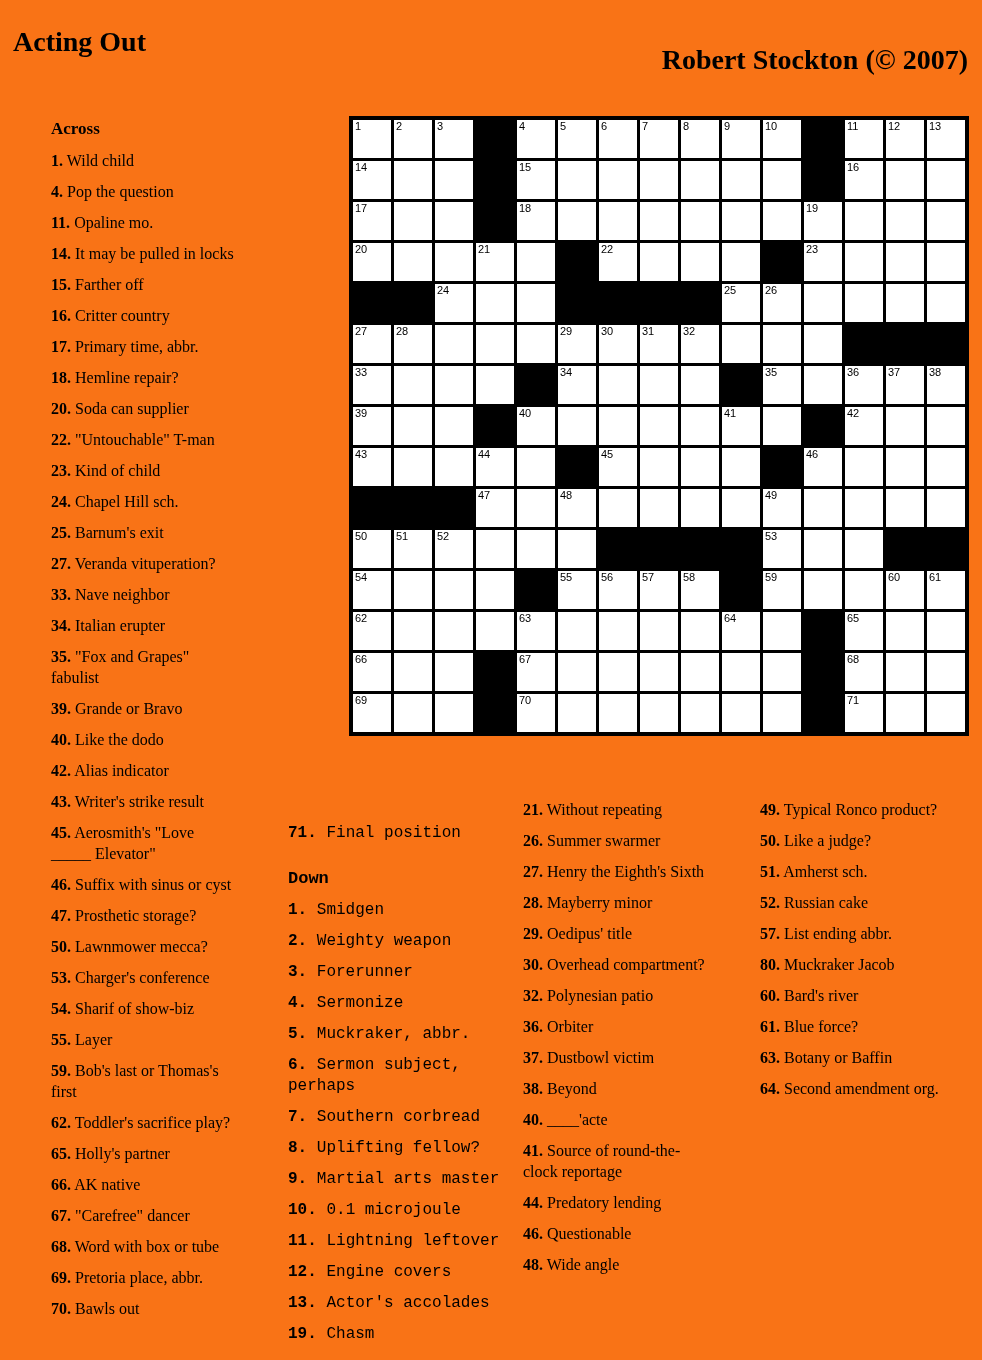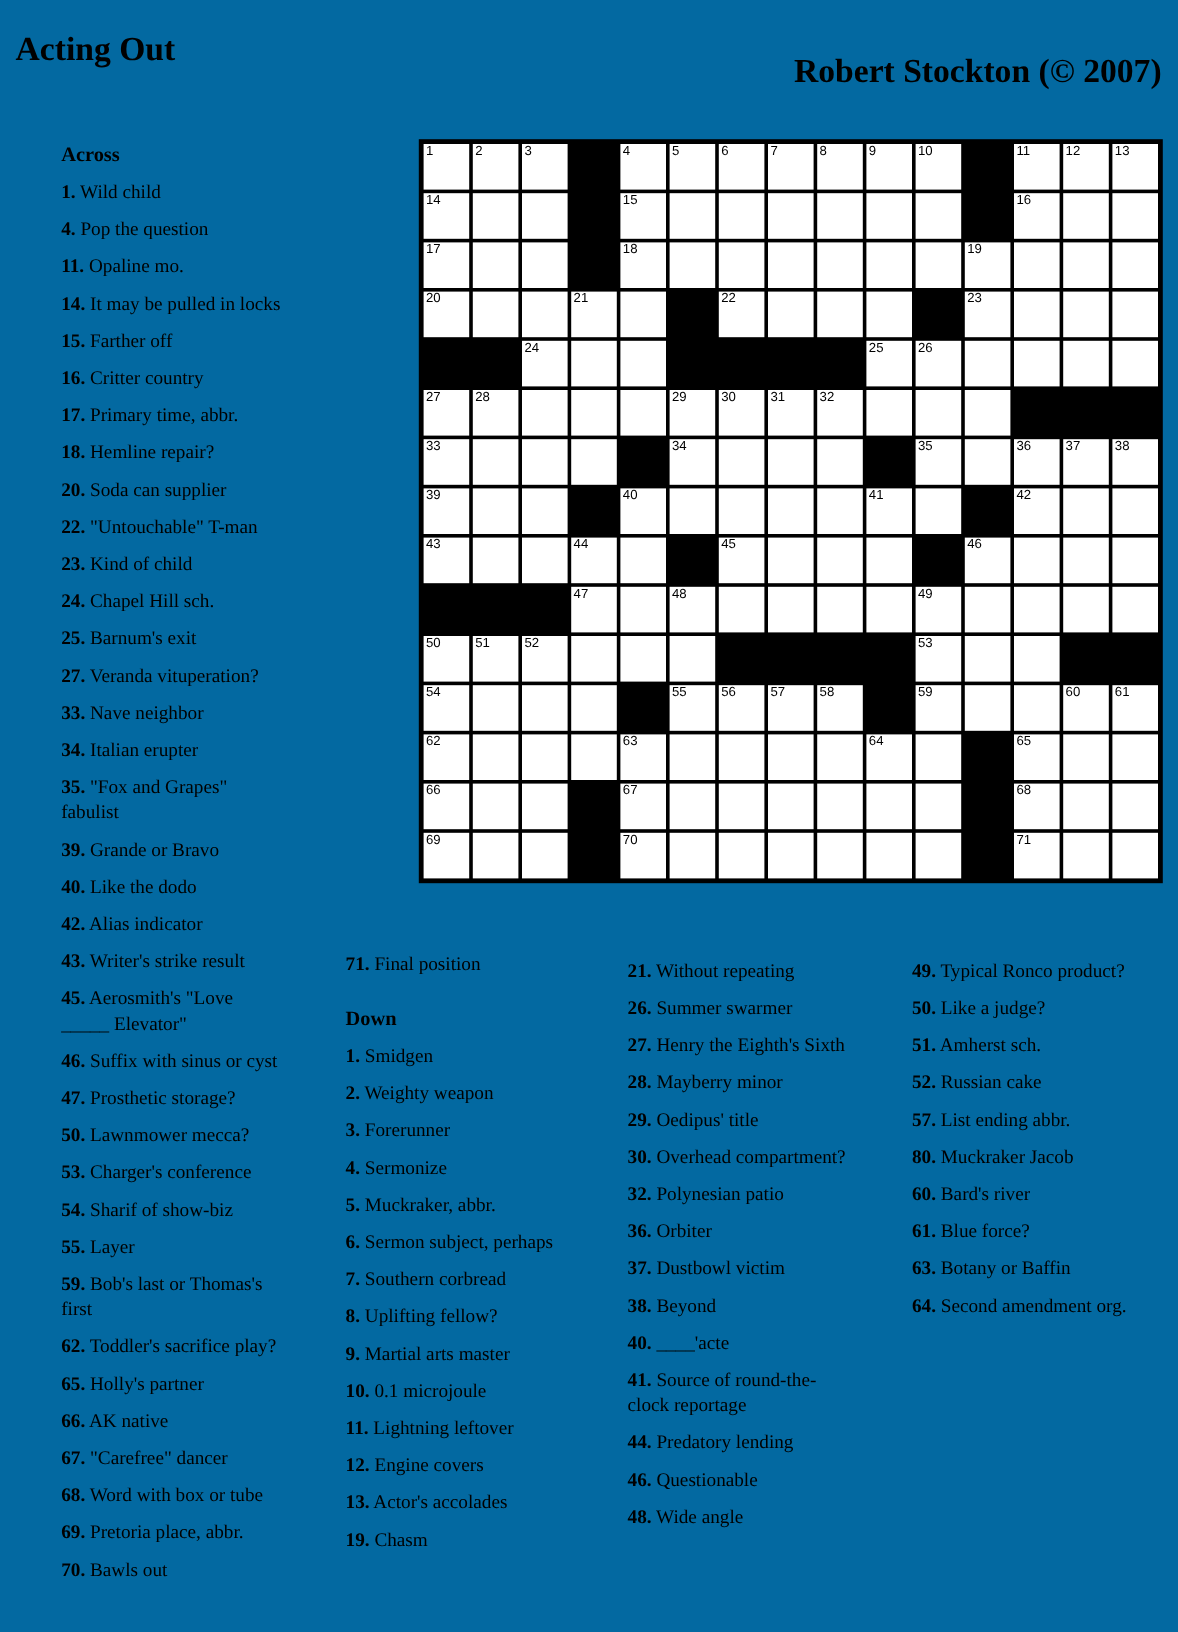--- a/index.html
+++ b/index.html
@@ -1,28 +1,28 @@
 <!DOCTYPE html>
 <html><head>
 <meta charset="utf-8">
 <style>
   html,body{margin:0;padding:0;background:#ffffff;}
-  .page{position:relative;width:982px;height:1360px;background:#0369a1;color:#000;
+  .page{position:relative;width:982px;height:1360px;background:#f97316;color:#000;
         font-family:"Liberation Serif","DejaVu Serif",serif;overflow:hidden;}
   .title{position:absolute;left:13px;top:26px;font-size:28px;font-weight:bold;white-space:nowrap;}
   .byline{position:absolute;right:14px;top:44px;font-size:28px;font-weight:bold;white-space:nowrap;text-align:right;}
   .grid{position:absolute;left:349px;top:116px;background:#000;padding:4px;
         display:grid;grid-template-columns:repeat(15,38px);grid-template-rows:repeat(15,38px);gap:3px;}
   .cell{background:#fff;position:relative;}
   .cell.black{background:#000;}
   .cellnum{position:absolute;top:1px;left:2px;font-family:"Liberation Sans","DejaVu Sans",sans-serif;
            font-size:11px;line-height:1;color:#000;}
   .clue-col{position:absolute;font-size:16px;line-height:21px;margin-left:31px;}
   #col1{left:20px;top:118px;width:236px;}
-  #col2{left:257px;top:793px;width:226px;}
+  #col2{left:257px;top:823px;width:226px;font-family:Liberation Mono, monospace;}
   #col3{left:492px;top:799px;width:234px;}
   #col4{left:729px;top:799px;width:248px;}
   .clue{margin:0 0 10px 0;}
   .cnum{font-weight:bold;}
   .ctext{white-space:pre-line;}
   .clue-header{font-weight:bold;font-size:17px;margin:0 0 11px 0;}
   .gap-top{margin-top:24px;}
 </style>
 </head>
 <body>

